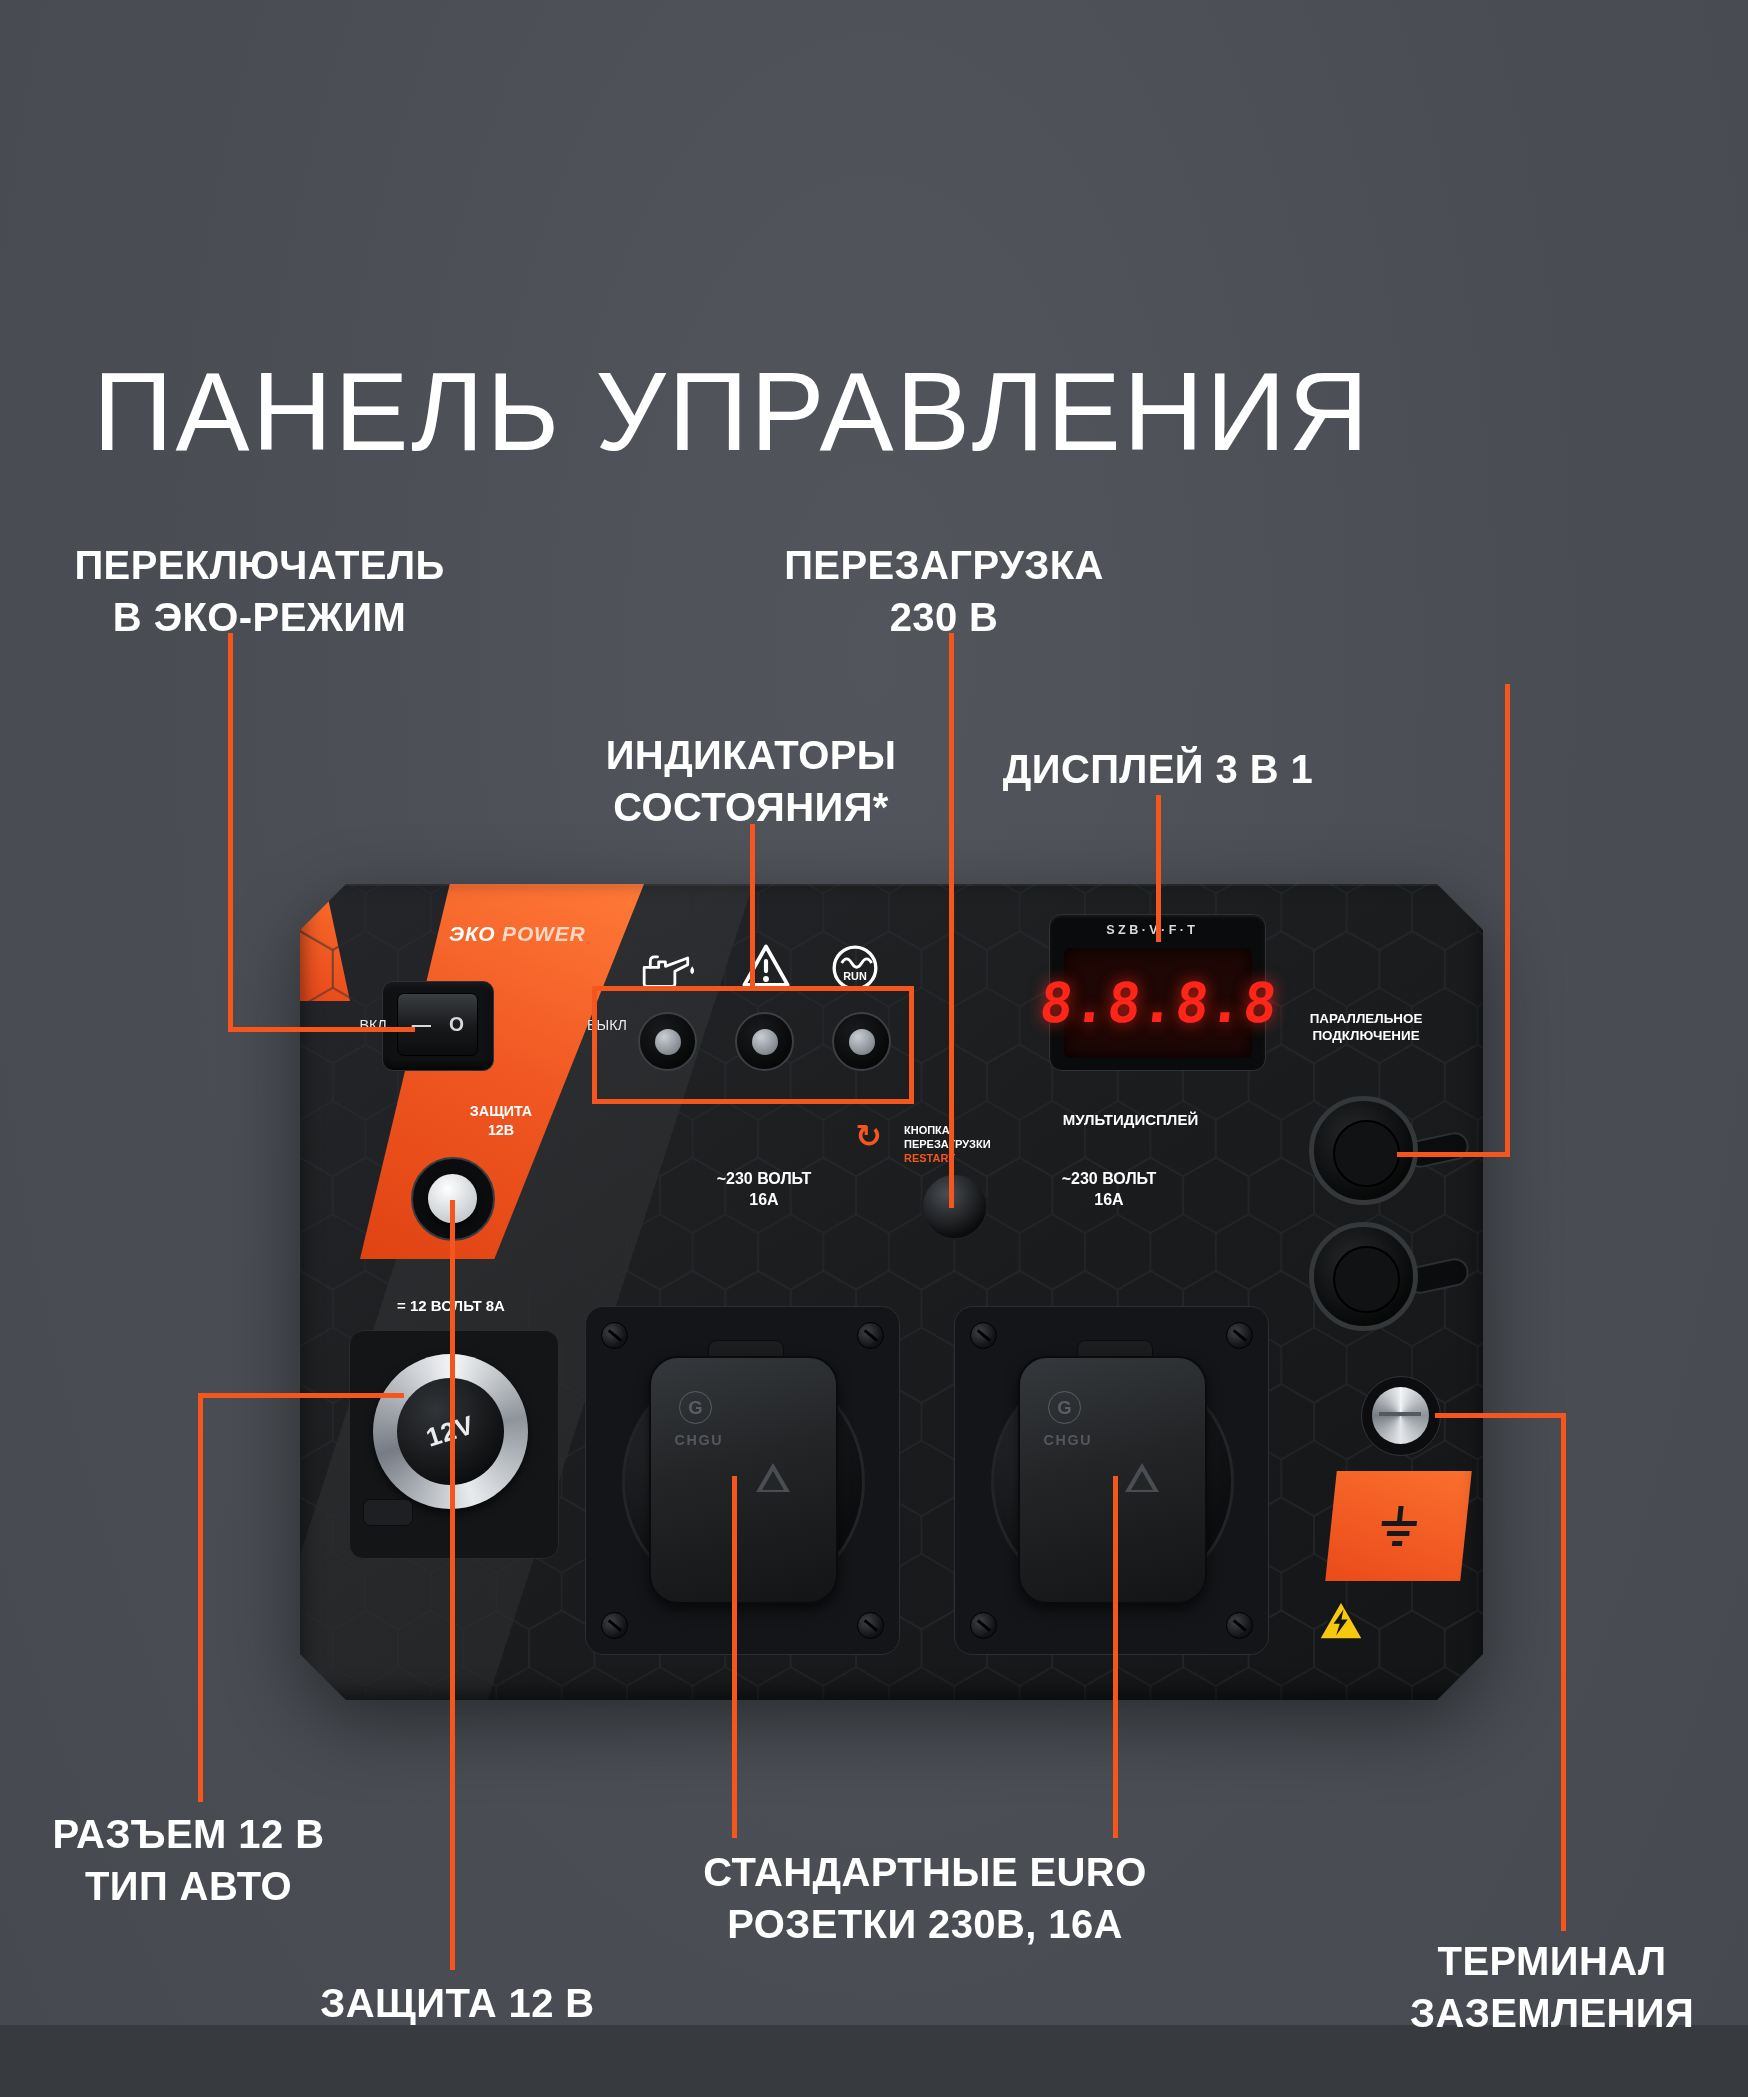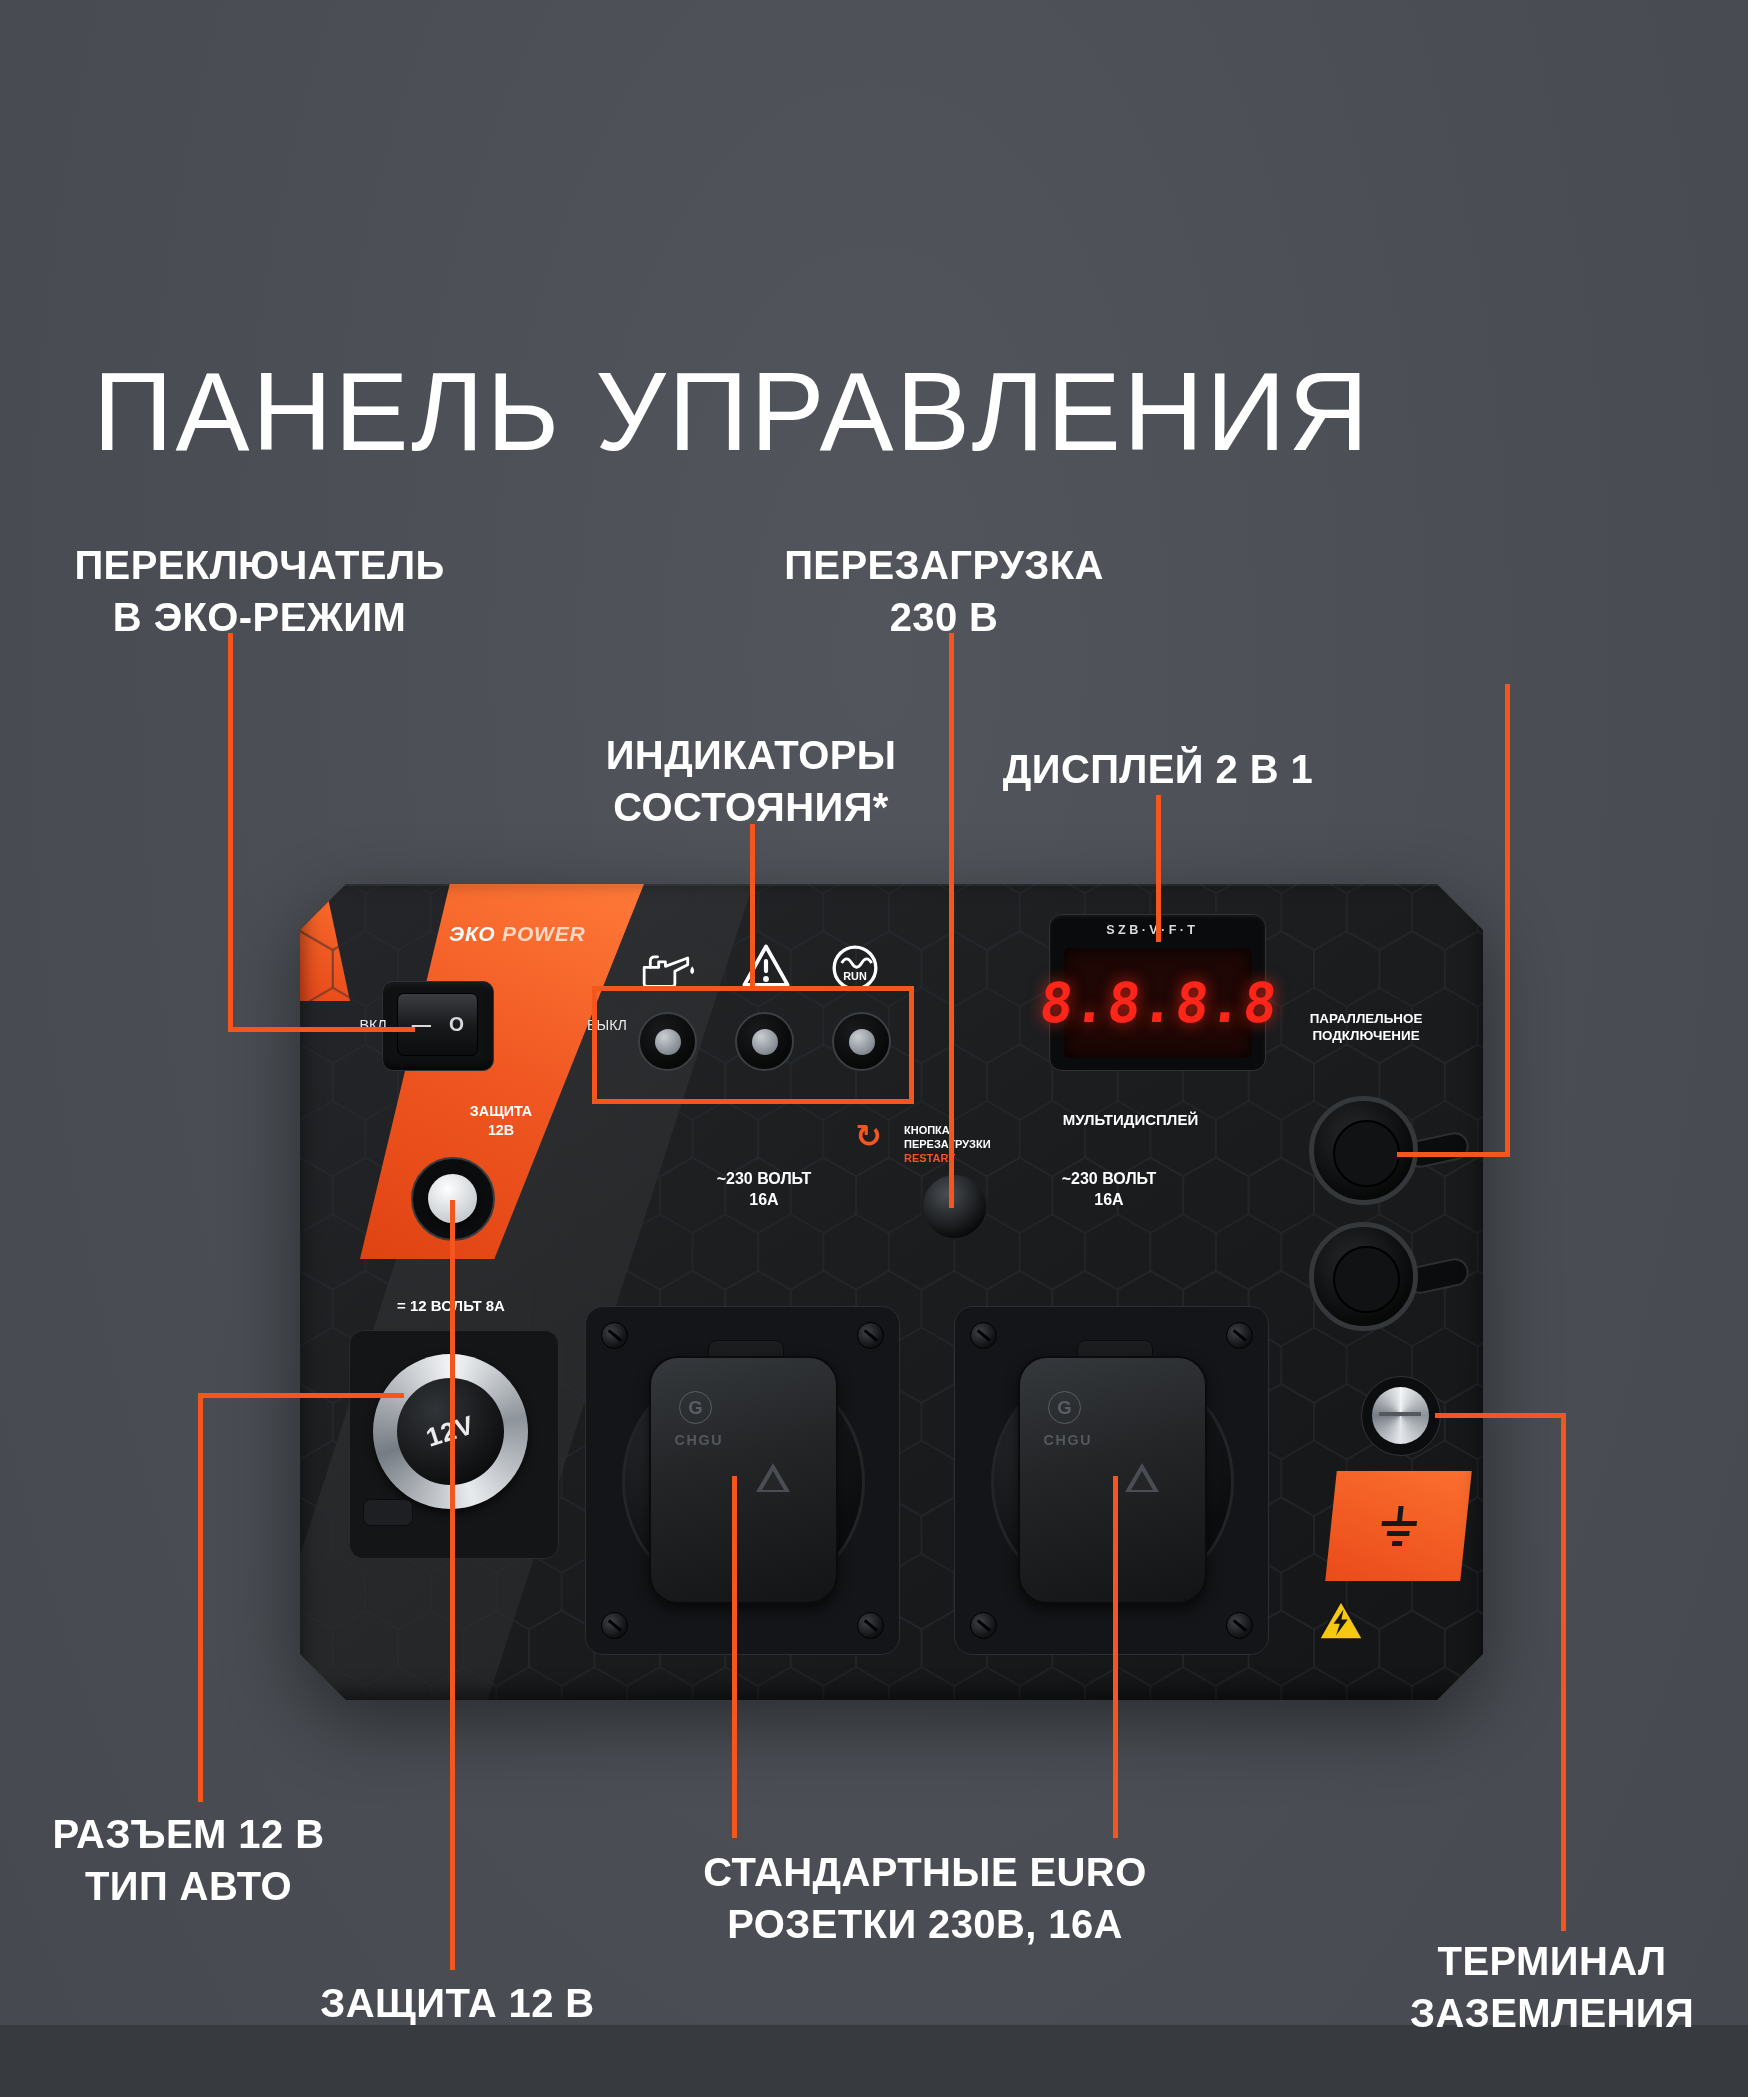--- a/index.html
+++ b/index.html
@@ -189,21 +189,21 @@
 <div class="page">
 
   <div class="title">ПАНЕЛЬ УПРАВЛЕНИЯ</div>
 
   <div class="co co1 pre">ПЕРЕКЛЮЧАТЕЛЬ
 В ЭКО-РЕЖИМ</div>
   <div class="co co2 pre">ПЕРЕЗАГРУЗКА
 230 В</div>
   <div class="co co4 pre">ИНДИКАТОРЫ
 СОСТОЯНИЯ*</div>
-  <div class="co co5 pre">ДИСПЛЕЙ 2 В 1</div>
+  <div class="co co5 pre">ДИСПЛЕЙ 3 В 1</div>
   <div class="co co6 pre">РАЗЪЕМ 12 В
 ТИП АВТО</div>
   <div class="co co7 pre">ЗАЩИТА 12 В</div>
   <div class="co co8 pre">СТАНДАРТНЫЕ EURO
 РОЗЕТКИ 230В, 16А</div>
   <div class="co co9 pre">ТЕРМИНАЛ
 ЗАЗЕМЛЕНИЯ</div>
 
   <div class="cl l1a"></div>
   <div class="cl l1b"></div>

